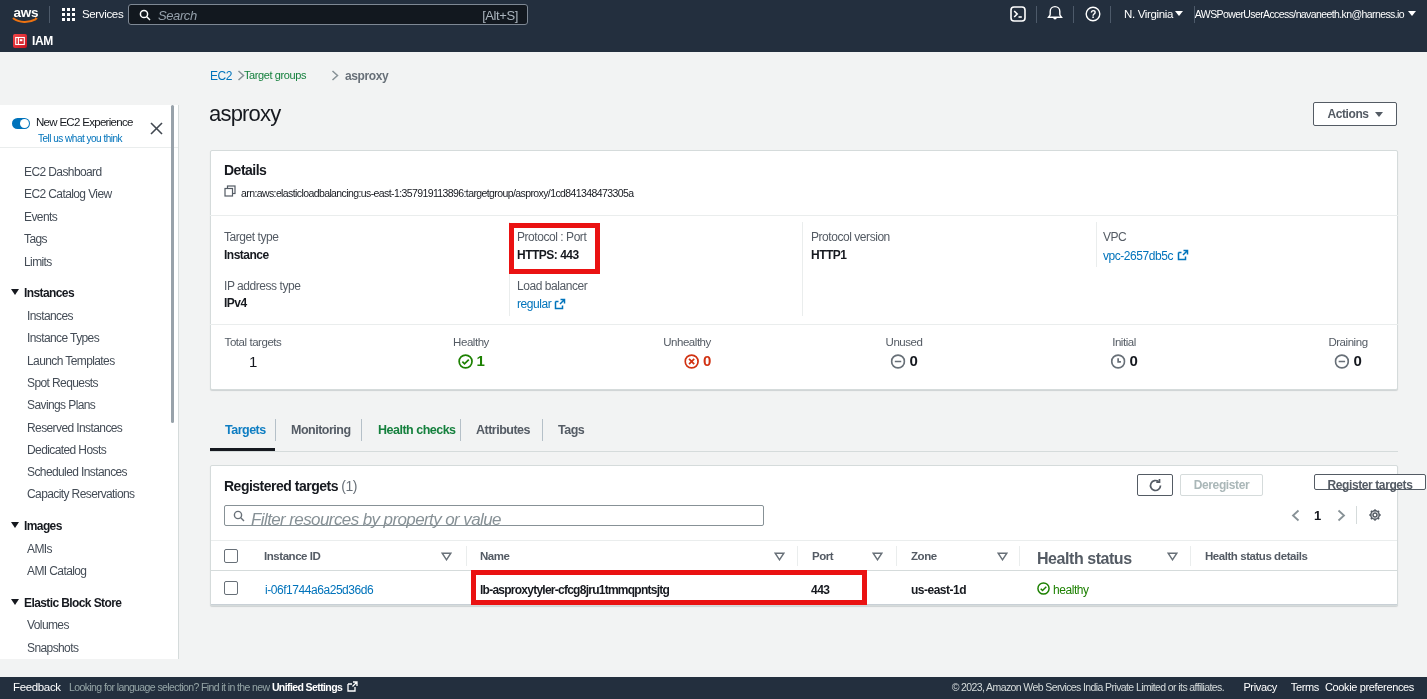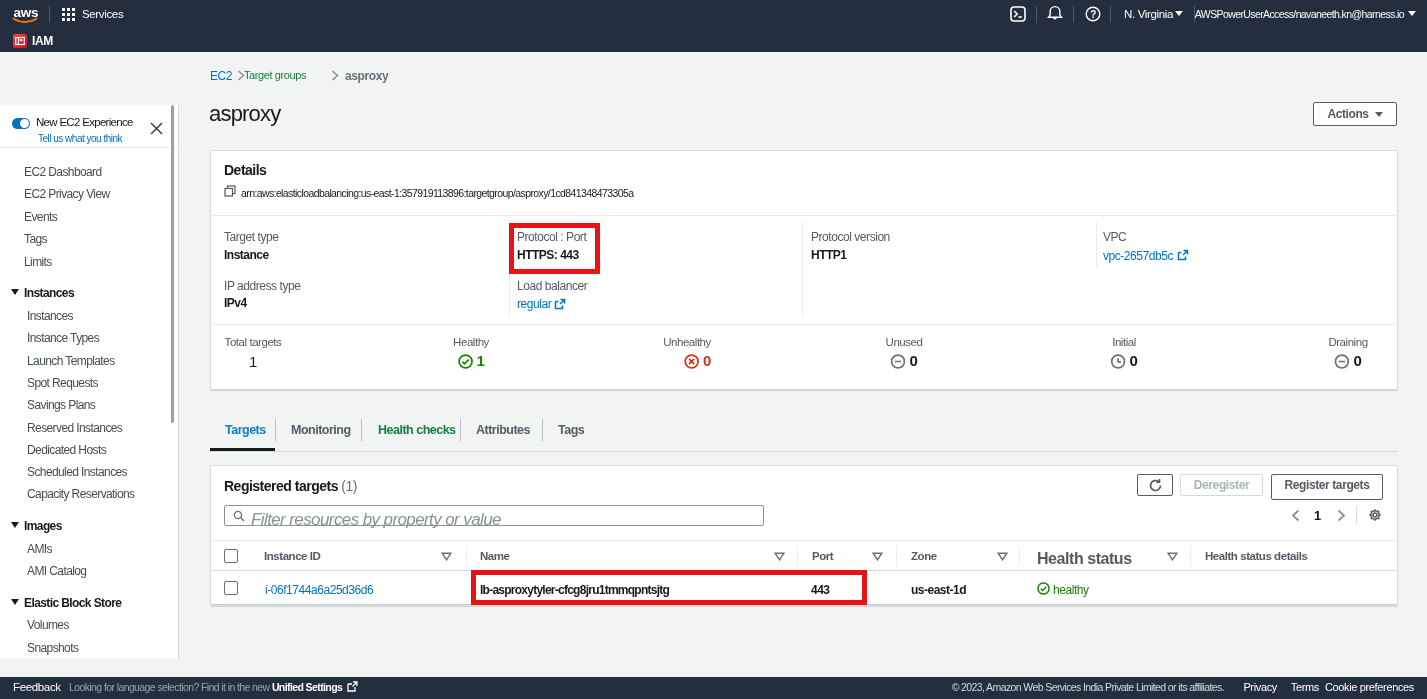--- a/index.html
+++ b/index.html
@@ -48,20 +48,28 @@
       <rect x="0" y="5" width="3" height="3"></rect>
           <rect x="5" y="5" width="3" height="3"></rect>
           <rect x="10" y="5" width="3" height="3"></rect>
       <rect x="0" y="10" width="3" height="3"></rect>
           <rect x="5" y="10" width="3" height="3"></rect>
           <rect x="10" y="10" width="3" height="3"></rect>
     </g>
   </svg>
   <div class="abs navtxt" style="left:82px;top:8px">Services</div>
 
+  <div id="searchbox">
+    <svg class="abs" style="left:10px;top:4px" width="12" height="12" viewBox="0 0 12 12">
+      <circle cx="5" cy="5" r="3.6" fill="none" stroke="#fff" stroke-width="1.5"></circle>
+      <line x1="7.8" y1="7.8" x2="11" y2="11" stroke="#fff" stroke-width="1.5"></line>
+    </svg>
+    <div class="abs" style="left:29px;top:3px;font-style:italic;font-size:13px;color:#95a0ab">Search</div>
+    <div class="abs" style="right:9px;top:3px;font-size:13px;color:#aab4bd">[Alt+S]</div>
+  </div>
 
   <svg class="abs" style="left:1010px;top:6px" width="16" height="16" viewBox="0 0 16 16">
     <rect x="1" y="1" width="14" height="14" rx="3" fill="none" stroke="#fff" stroke-width="1.6"></rect>
     <path d="M4.2 5 l3 3 l-3 3" stroke="#fff" stroke-width="1.6" fill="none"></path>
     <line x1="8.5" y1="11" x2="11.8" y2="11" stroke="#fff" stroke-width="1.6"></line>
   </svg>
   <div class="vdiv" style="left:1036px"></div>
   <svg class="abs" style="left:1047px;top:5px" width="16" height="17" viewBox="0 0 16 17">
     <path d="M8 1.6 c2.7 0 4.8 2.1 4.8 4.8 v2.8 c0 .5 .2 1 .5 1.4 l1.2 1.6 h-13 l1.2 -1.6 c.3 -.4 .5 -.9 .5 -1.4 v-2.8 c0 -2.7 2.1 -4.8 4.8 -4.8 z" fill="none" stroke="#fff" stroke-width="1.4"></path>
     <path d="M6.2 12.8 a1.8 1.8 0 0 0 3.6 0 z" fill="#fff"></path>
@@ -95,21 +103,21 @@
   </div>
   <div class="abs" style="left:36px;top:11px;font-size:11.5px;letter-spacing:-0.7px;color:#16191f">New EC2 Experience</div>
   <div class="abs" style="left:38px;top:28px;font-size:10px;letter-spacing:-0.5px;color:#0073bb">Tell us what you think</div>
   <svg class="abs" style="left:150px;top:17px" width="13" height="13" viewBox="0 0 13 13">
     <line x1="1" y1="1" x2="12" y2="12" stroke="#414750" stroke-width="1.6"></line>
     <line x1="12" y1="1" x2="1" y2="12" stroke="#414750" stroke-width="1.6"></line>
   </svg>
   <div class="abs" style="left:0;top:42px;width:178px;height:1px;background:#eaeded"></div>
   <div id="sideitems">
     <div class="sideitem" style="top:60px">EC2 Dashboard</div>
-    <div class="sideitem" style="top:82px">EC2 Privacy View</div>
+    <div class="sideitem" style="top:82px">EC2 Catalog View</div>
     <div class="sideitem" style="top:105px">Events</div>
     <div class="sideitem" style="top:127px">Tags</div>
     <div class="sideitem" style="top:150px">Limits</div>
     <div class="tri" style="top:184px"></div>
     <div class="sidehead" style="top:181px">Instances</div>
     <div class="sideitem" style="left:27px;top:204px">Instances</div>
     <div class="sideitem" style="left:27px;top:226px">Instance Types</div>
     <div class="sideitem" style="left:27px;top:249px">Launch Templates</div>
     <div class="sideitem" style="left:27px;top:271px">Spot Requests</div>
     <div class="sideitem" style="left:27px;top:293px">Savings Plans</div>
@@ -255,21 +263,21 @@
   <div id="regtargets">
     <div class="abs" style="left:224px;top:478px;font-size:14px;letter-spacing:-0.5px;color:#16191f"><b>Registered targets</b> <span style="font-weight:normal;color:#687078">(1)</span></div>
 
     <div class="btn" style="left:1137px;top:474px;width:36px;height:22px">
       <svg width="15" height="15" viewBox="0 0 15 15" style="margin-top:3px">
         <path d="M12.5 7.5 a5 5 0 1 1 -1.8 -3.85" fill="none" stroke="#545b64" stroke-width="1.7"></path>
         <path d="M11.5 1 v3.2 h-3.2" fill="none" stroke="#545b64" stroke-width="1.7"></path>
       </svg>
     </div>
     <div class="btn" style="left:1180px;top:474px;width:83px;height:22px;line-height:20px;border-color:#d5dbdb;color:#aab7b8">Deregister</div>
-    <div class="btn" style="left:1271px;top:474px;width:112px;height:26px;line-height:20px">Register targets</div>
+    <div class="btn" style="left:1314px;top:474px;width:112px;height:16px;line-height:20px">Register targets</div>
 
     <div class="abs" style="left:224px;top:505px;width:540px;height:21px;background:#fff;border:1px solid #879196;border-radius:2px">
       <svg class="abs" style="left:8px;top:4px" width="12" height="12" viewBox="0 0 12 12">
         <circle cx="5" cy="5" r="3.6" fill="none" stroke="#687078" stroke-width="1.4"></circle>
         <line x1="7.8" y1="7.8" x2="11" y2="11" stroke="#687078" stroke-width="1.4"></line>
       </svg>
       <div class="abs" style="left:26px;top:4px;font-style:italic;font-size:17px;letter-spacing:-0.6px;color:#879196">Filter resources by property or value</div>
     </div>
 
     <svg class="abs" style="left:1291px;top:509px" width="9" height="13" viewBox="0 0 9 13">

